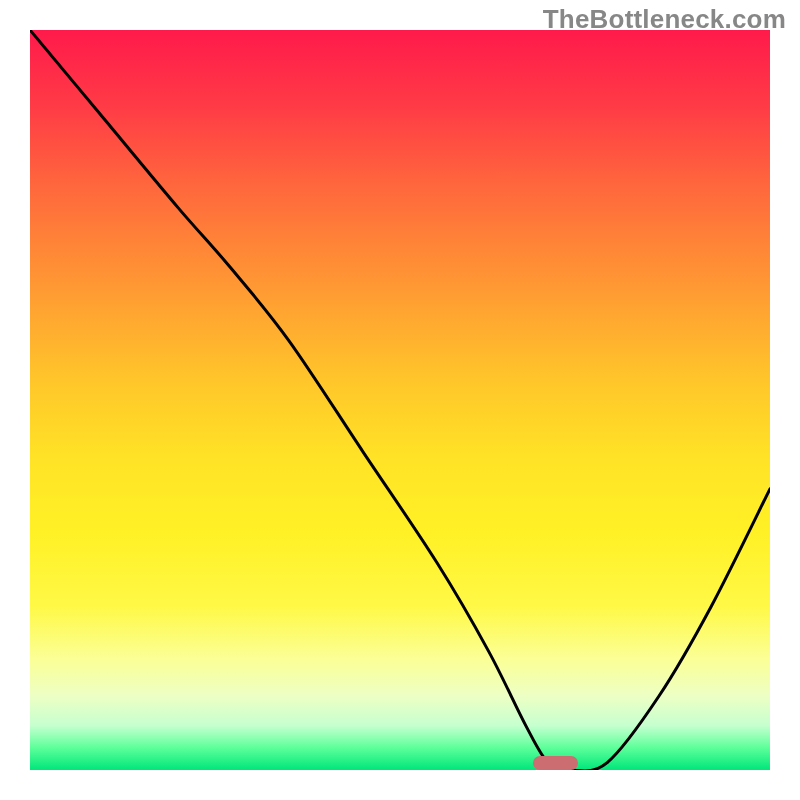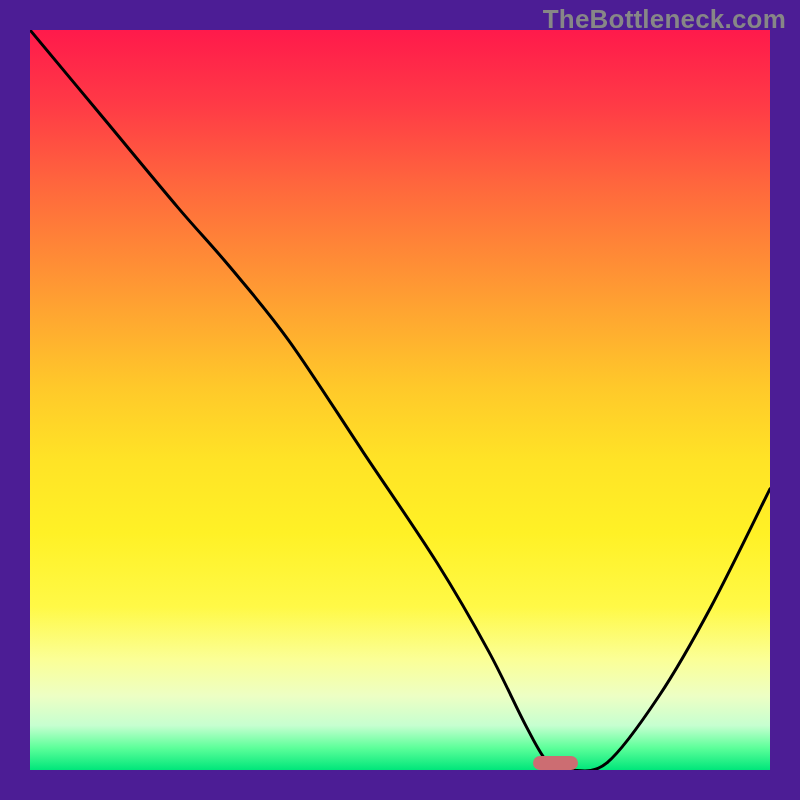--- a/index.html
+++ b/index.html
@@ -7,21 +7,21 @@
     padding: 0;
     width: 800px;
     height: 800px;
     background: #000;
     overflow: hidden;
   }
   .frame {
     position: relative;
     width: 800px;
     height: 800px;
-    background: #4c1d95;
+    background: #ffffff;
   }
   .watermark {
     position: absolute;
     top: 4px;
     right: 14px;
     font-family: Arial, Helvetica, sans-serif;
     font-size: 26px;
     font-weight: 600;
     color: #878787;
     letter-spacing: 0.2px;

